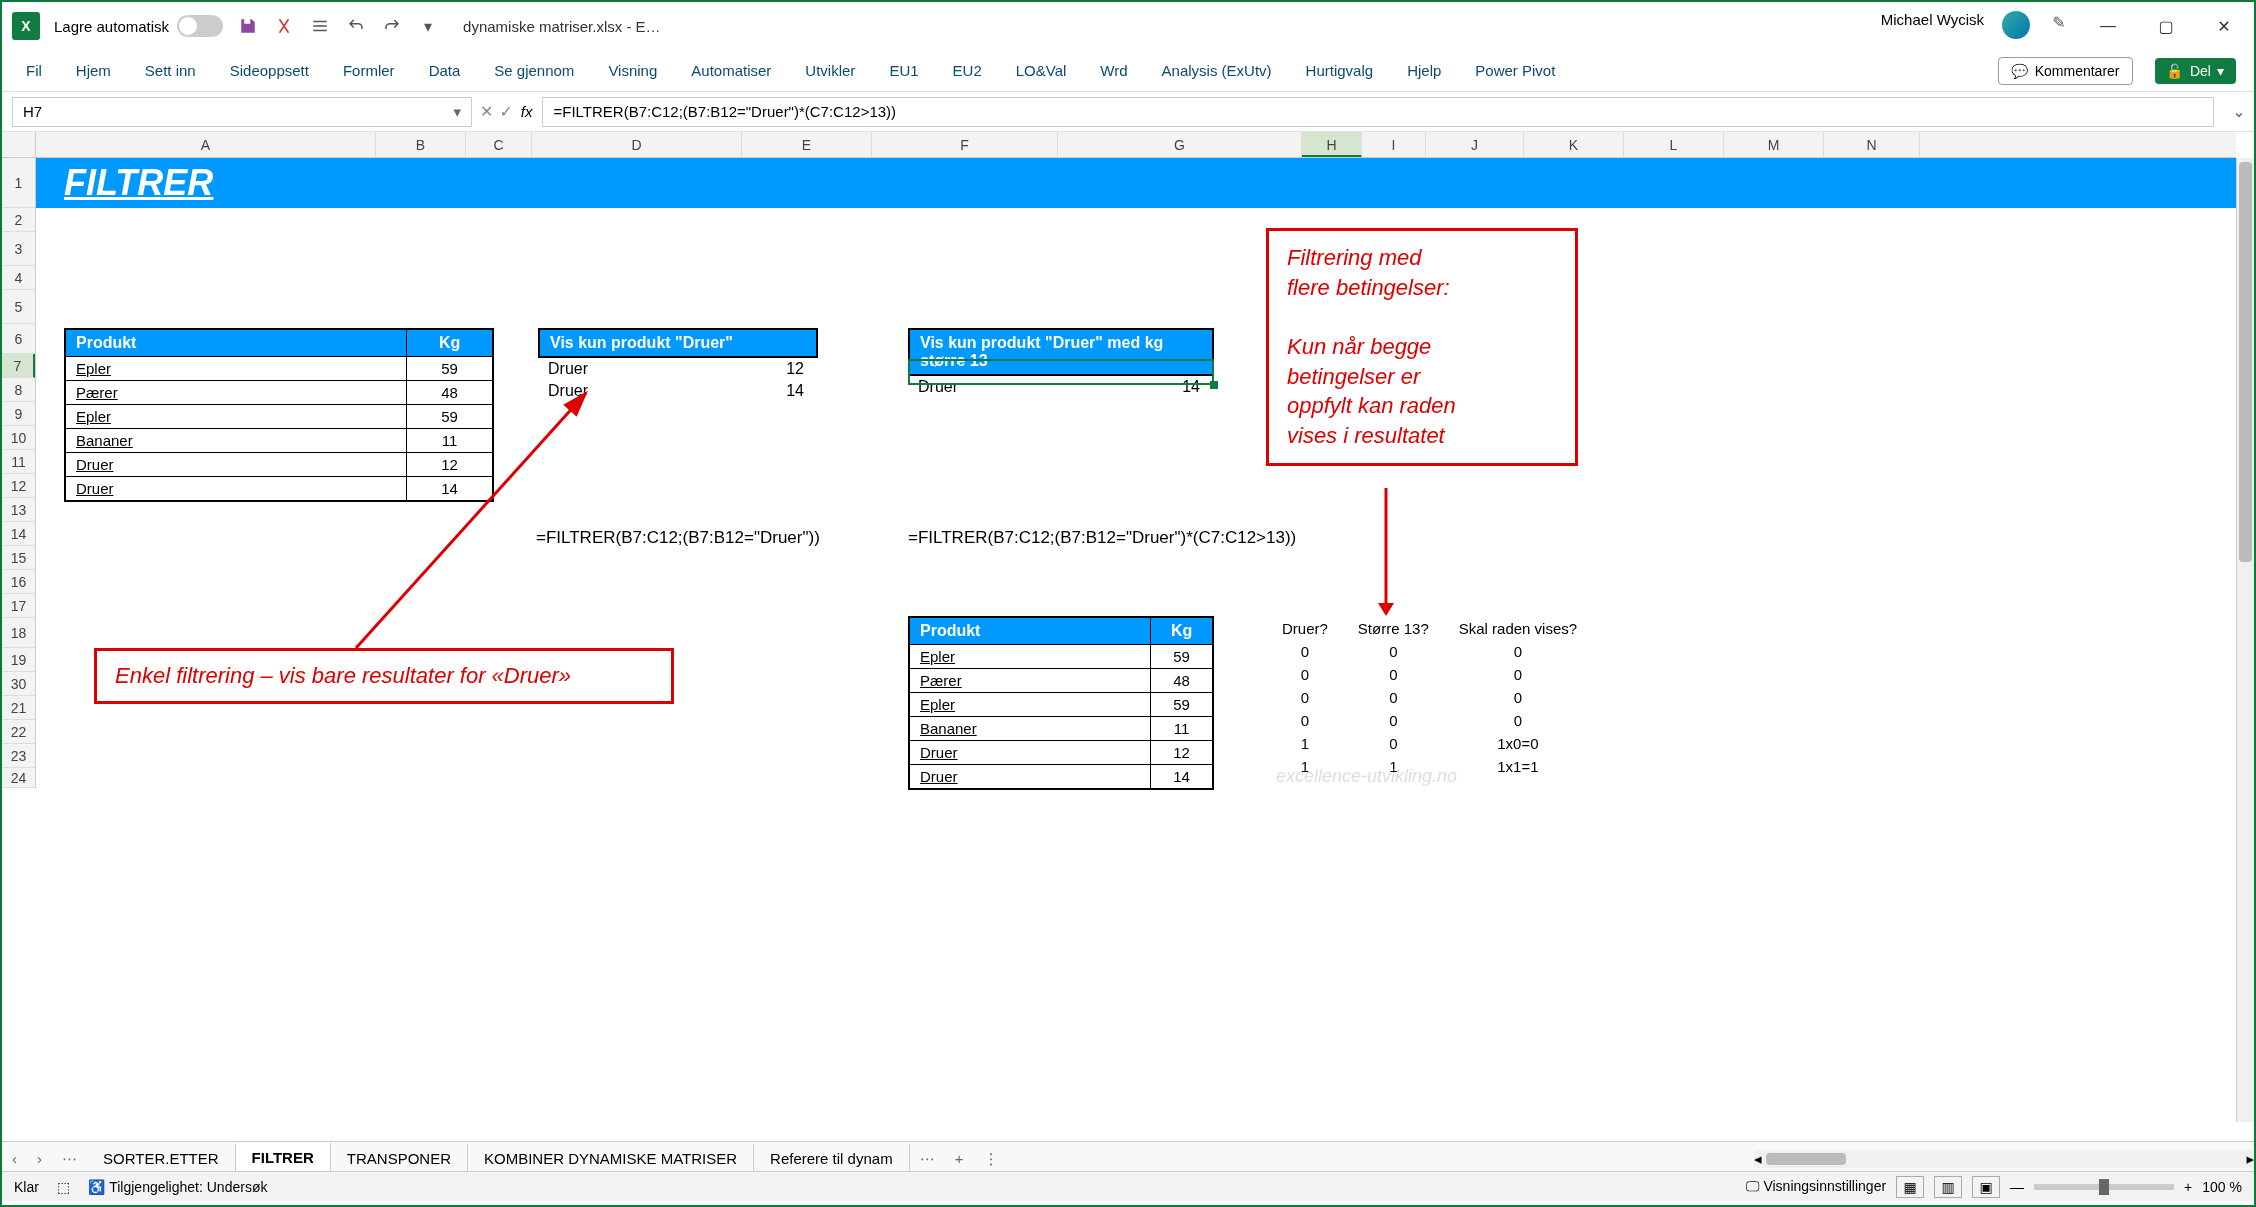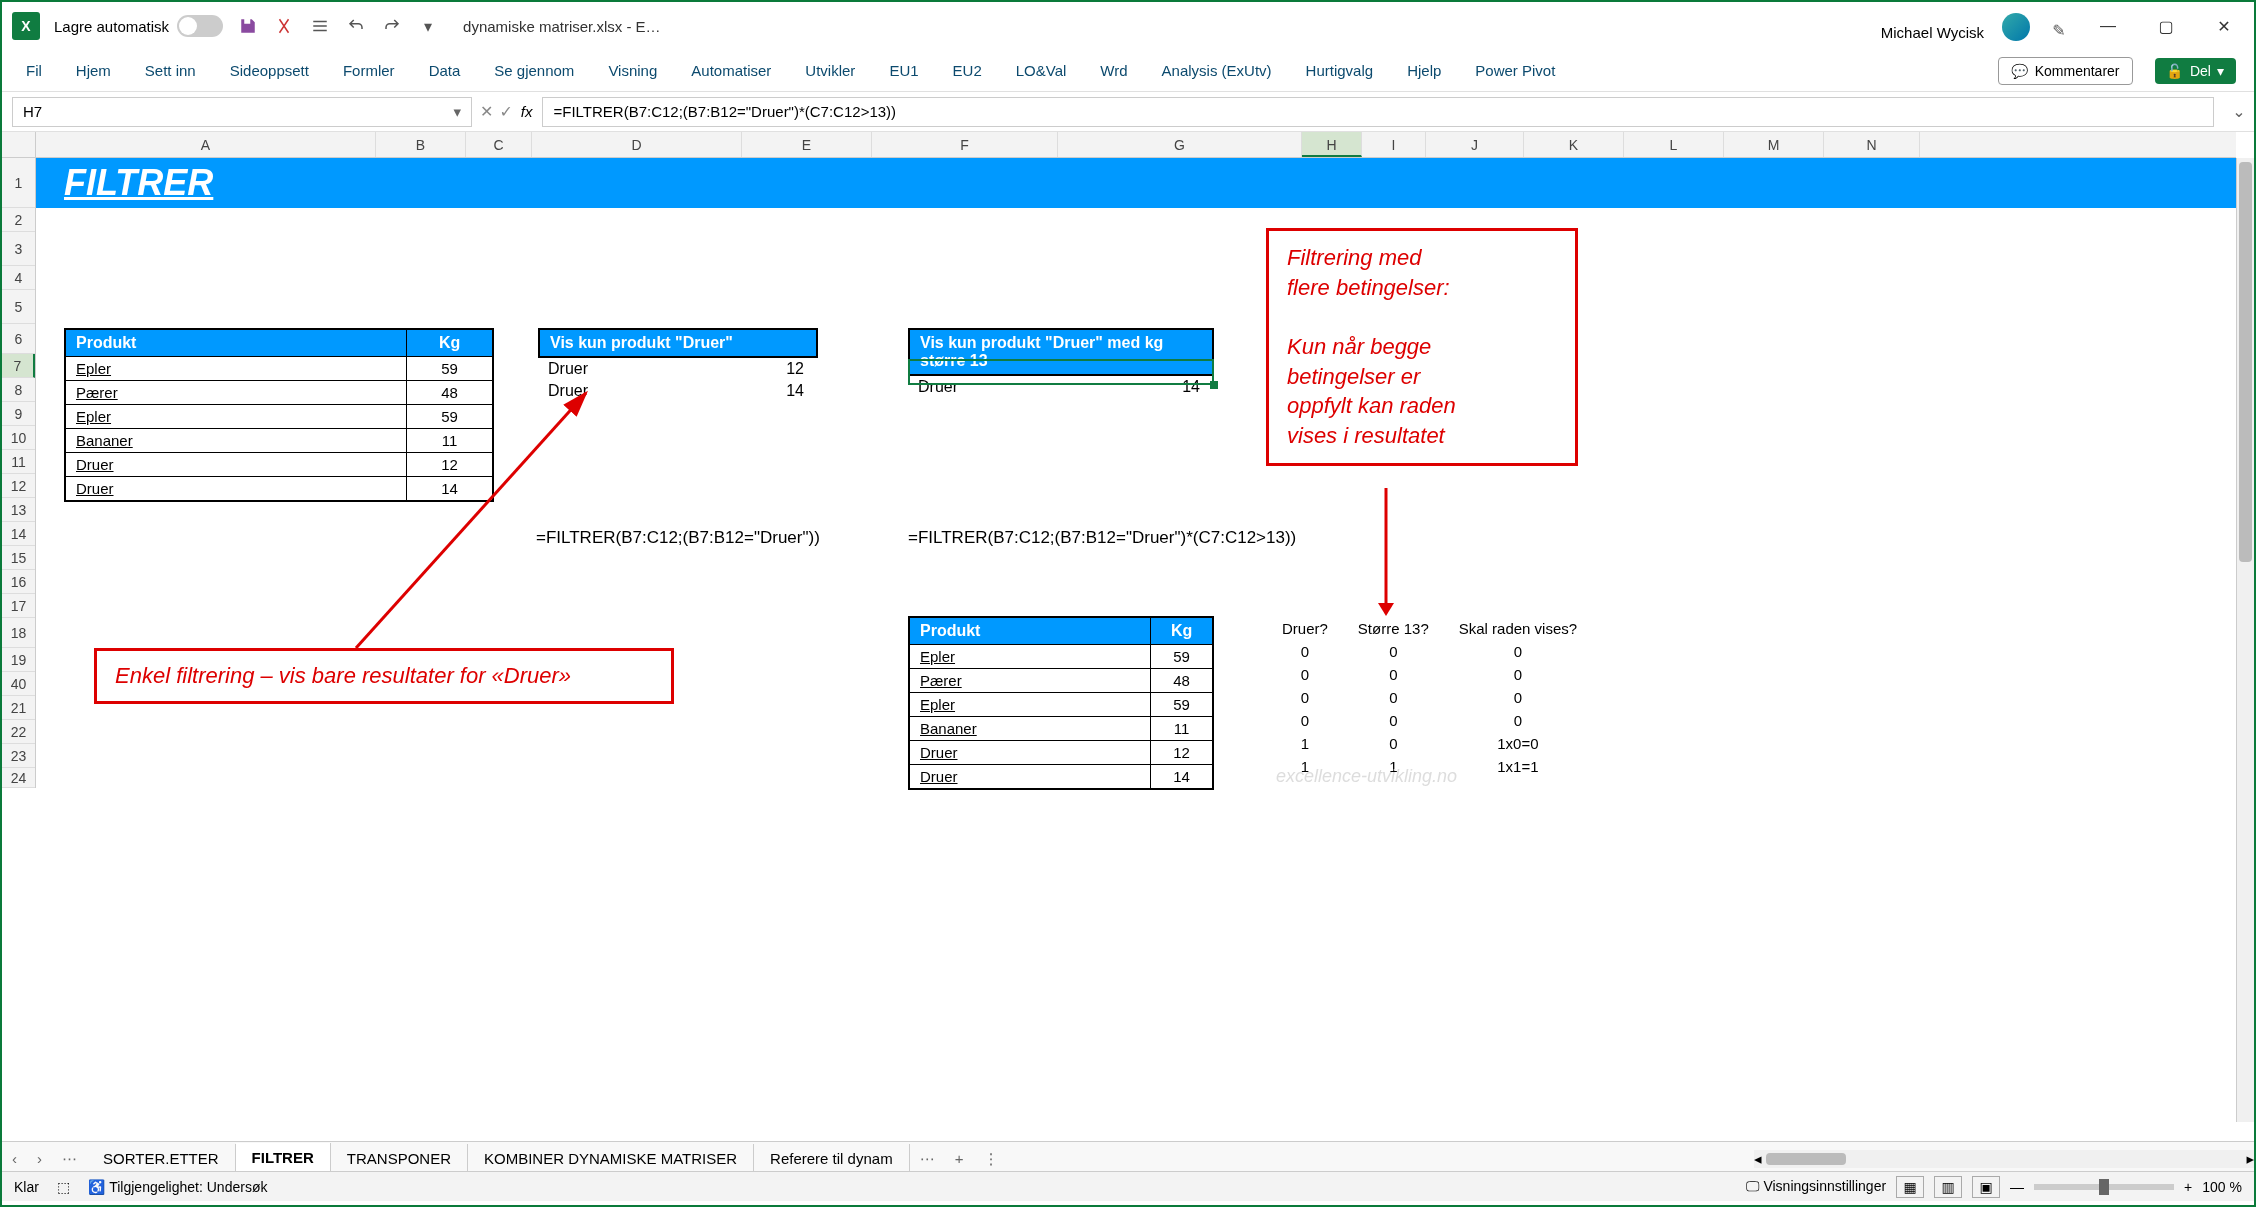--- a/index.html
+++ b/index.html
@@ -7,21 +7,21 @@
 .titlebar { height: 48px; display: flex; align-items: center; padding: 0 10px; gap: 14px; }
 .excel-icon { width: 28px; height: 28px; background: #107c41; display:inline-flex; align-items:center; justify-content:center; color:#fff; font-weight:bold; font-size:14px; border-radius:3px; }
 .autosave { display:flex; align-items:center; gap:8px; font-size:15px; }
 .toggle { width:46px; height:22px; background:#ccc; border-radius:11px; position:relative; }
 .toggle::after { content:""; position:absolute; width:18px; height:18px; background:#fff; border-radius:50%; top:2px; left:2px; }
 .tb-icon { width:22px; height:22px; display:inline-flex; align-items:center; justify-content:center; color:#555; cursor:pointer; }
 .tb-icon svg { width:18px; height:18px; }
 .filename { font-size:15px; color:#333; margin-left:10px; }
 .searchbox { flex:1; max-width:590px; height:34px; border:1px solid #ccc; border-radius:6px; display:flex; align-items:center; padding:0 12px; gap:8px; margin-left:30px; }
 .searchbox input { border:none; outline:none; font-size:15px; flex:1; }
-.titlebar-right { margin-left:auto; display:flex; align-items:flex-end; gap:18px; }
+.titlebar-right { margin-left:auto; display:flex; align-items:flex-start; gap:18px; }
 .user { font-size:15px; }
 .avatar { width:28px; height:28px; border-radius:50%; background:linear-gradient(135deg,#3aa,#07a); }
 .winbtn { width:40px; height:30px; display:flex; align-items:center; justify-content:center; color:#333; }
 .ribbon-tabs { height:42px; display:flex; align-items:center; padding:0 18px; gap:22px; border-bottom:1px solid #e0e0e0; font-size:15px; }
 .ribbon-tabs .tab { padding:6px 6px; cursor:pointer; color:#0c4a6e; }
 .ribbon-tabs .spacer { flex:1; }
 .comment-btn { border:1px solid #999; padding:5px 12px; border-radius:4px; display:flex; align-items:center; gap:6px; font-size:14px; }
 .share-btn { background:#107c41; color:#fff; padding:5px 12px; border-radius:4px; font-size:14px; display:flex; align-items:center; gap:6px; }
 .formula-row { height:40px; display:flex; align-items:center; border-bottom:1px solid #e0e0e0; }
 .namebox { width:460px; height:30px; border:1px solid #ccc; margin-left:10px; padding:0 10px; display:flex; align-items:center; font-size:15px; }
@@ -188,21 +188,21 @@
       <div class="rh" style="height:24px;line-height:24px">10</div>
       <div class="rh" style="height:24px;line-height:24px">11</div>
       <div class="rh" style="height:24px;line-height:24px">12</div>
       <div class="rh" style="height:24px;line-height:24px">13</div>
       <div class="rh" style="height:24px;line-height:24px">14</div>
       <div class="rh" style="height:24px;line-height:24px">15</div>
       <div class="rh" style="height:24px;line-height:24px">16</div>
       <div class="rh" style="height:24px;line-height:24px">17</div>
       <div class="rh" style="height:30px;line-height:30px">18</div>
       <div class="rh" style="height:24px;line-height:24px">19</div>
-      <div class="rh" style="height:24px;line-height:24px">40</div>
+      <div class="rh" style="height:24px;line-height:24px">30</div>
       <div class="rh" style="height:24px;line-height:24px">21</div>
       <div class="rh" style="height:24px;line-height:24px">22</div>
       <div class="rh" style="height:24px;line-height:24px">23</div>
       <div class="rh" style="height:20px;line-height:20px">24</div>
     </div>
   <div class="vscroll">
       <div class="thumb" style="height:400px;margin-top:4px"></div>
     </div>
 
   <div class="sheet">

